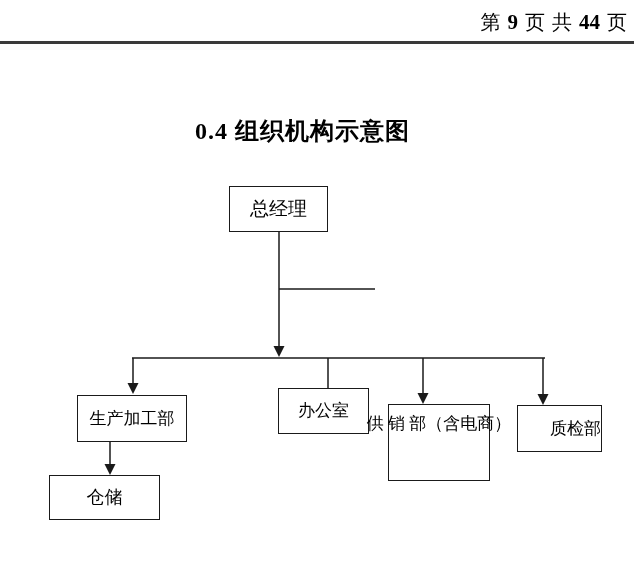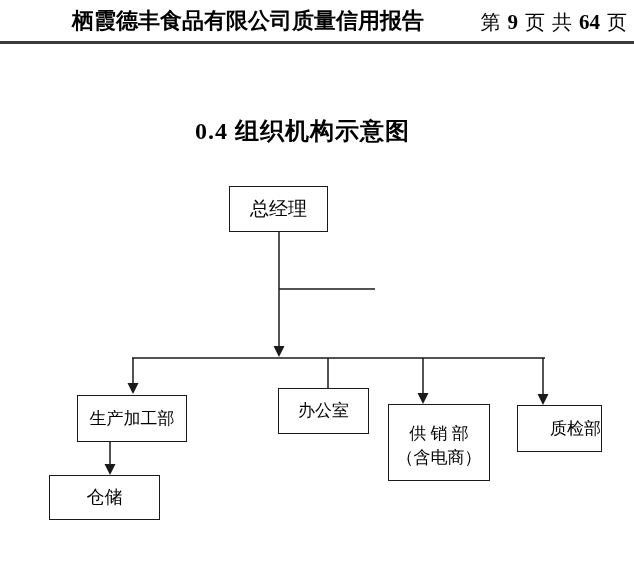--- a/index.html
+++ b/index.html
@@ -66,37 +66,36 @@
     text-align: center;
     font-size: 17px;
     line-height: 1.4;
     white-space: pre;
   }
   .node-general-manager  { left: 229px; top: 186px; width: 99px;  height: 46px; font-size: 19px; }
   .node-management-rep   { left: 375px; top: 266px; width: 137px; height: 47px; font-size: 19px; }
   .node-production       { left: 50px;  top: 395px; width: 110px; height: 47px; margin-left: 27px; }
   .node-office           { left: 278px; top: 388px; width: 91px;  height: 46px; }
   .node-supply           { left: 388px; top: 404px; width: 102px; height: 77px;
-                           align-items: flex-start; padding-top: 7px; flex-direction: column; }
+                           align-items: flex-start; padding-top: 7px; }
   .node-quality          { left: 517px; top: 405px; width: 85px;  height: 47px; justify-content: flex-end; }
   .node-warehouse        { left: 49px;  top: 475px; width: 111px; height: 45px; font-size: 18px; }
   .node-supply .line { display: block; width: 100%; text-align: center; }
 </style>
 </head>
 <body>
 
 <div class="page">
 
-  <div class="header-title">栖霞德丰食品有限公司质量信用报告</div>
   <div class="page-info">
     <span>第</span>
     <span class="num">9</span>
     <span>页</span>
     <span>共</span>
-    <span class="num">64</span>
+    <span class="num">44</span>
     <span>页</span>
   </div>
   <div class="header-rule"></div>
 
   <h2 class="diagram-title">0.4 组织机构示意图</h2>
 
   <div class="org-chart">
 
     <svg class="connectors" width="634" height="577" viewBox="0 0 634 577">
       <g stroke="#1a1a1a" stroke-width="1.5" fill="none">

